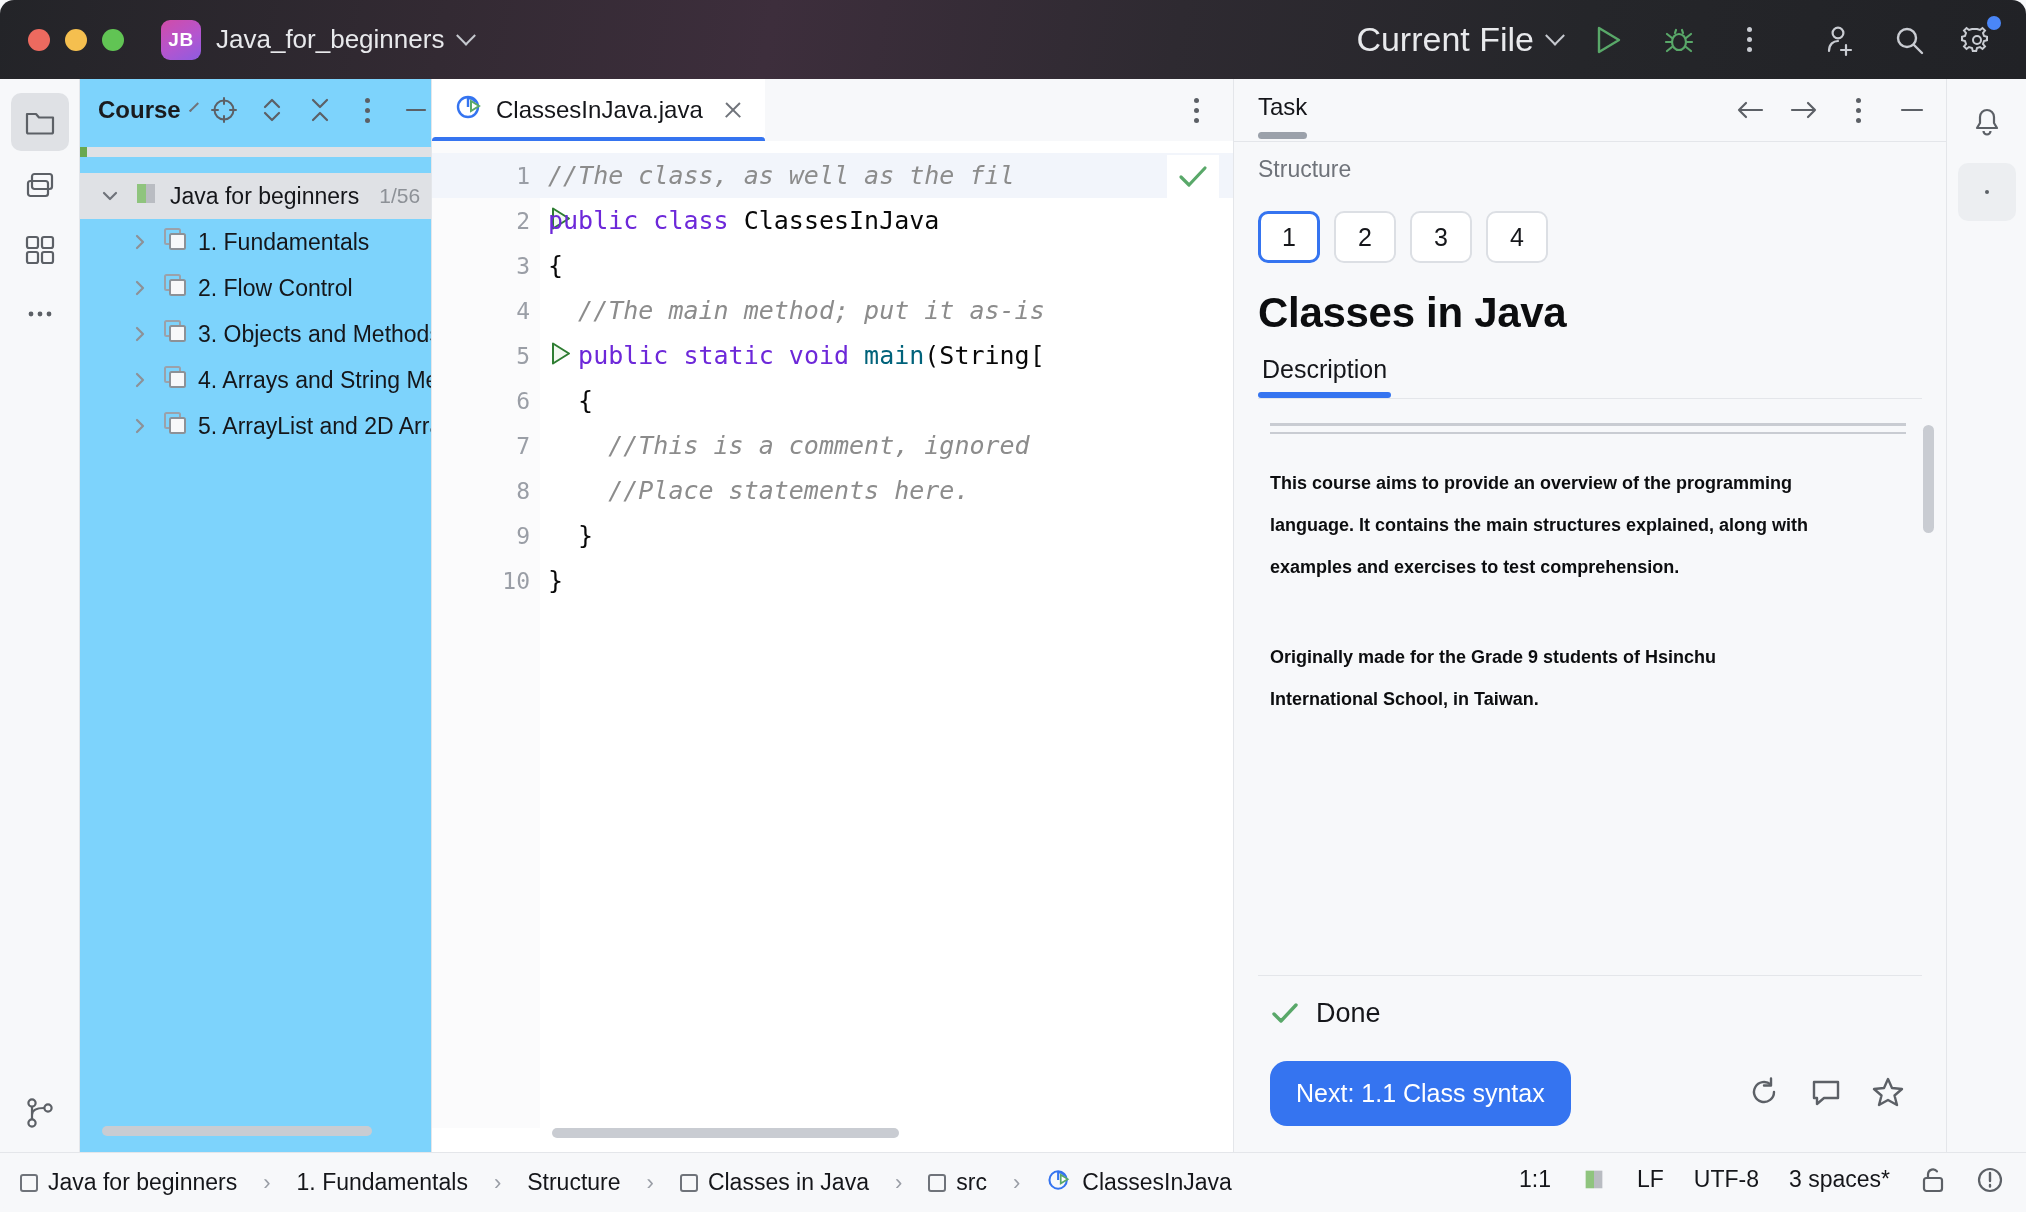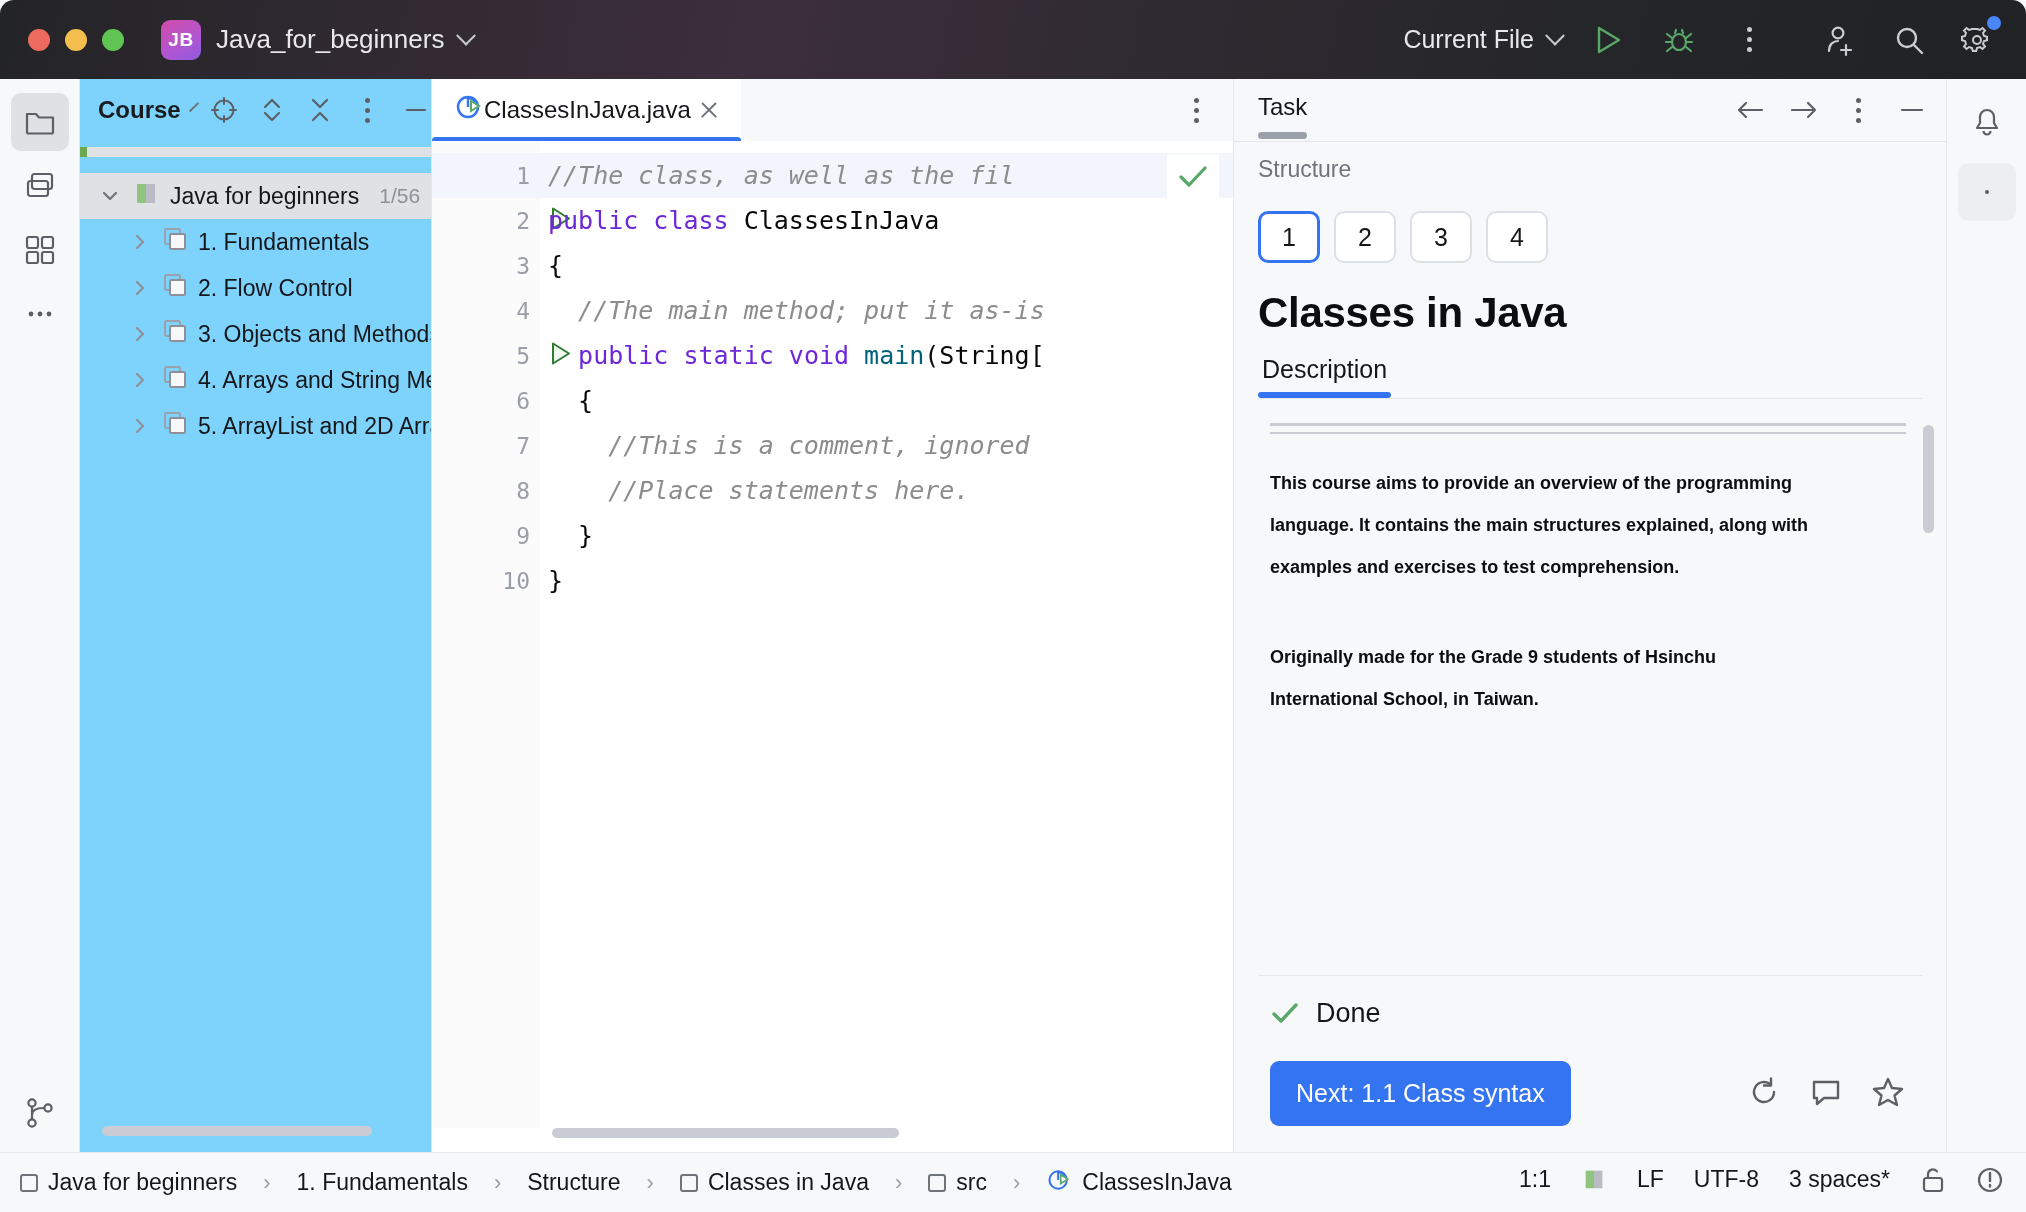--- a/index.html
+++ b/index.html
@@ -39,21 +39,21 @@
     color: #fff; font-size: 19px; font-weight: 700;
     display: flex; align-items: center; justify-content: center;
     letter-spacing: .5px;
   }
   .proj-name { color: #e8e9ec; font-size: 26px; }
   .chev-d { width: 14px; height: 14px; border-right: 2.5px solid #b9bcc2; border-bottom: 2.5px solid #b9bcc2;
             transform: rotate(45deg) translate(-3px,-3px); }
   .chev-d.light { border-color: #c6c9cf; }
 
   .tb-center { margin-left: auto; display: flex; align-items: center; gap: 24px; }
-  .run-config { display: flex; align-items: center; gap: 14px; color: #e8e9ec; font-size: 25px; margin-left: 32px; }
+  .run-config { display: flex; align-items: center; gap: 14px; color: #e8e9ec; font-size: 34px; margin-left: 32px; }
   .icon-btn { width: 46px; height: 46px; display: flex; align-items: center; justify-content: center; cursor: default; }
   .tb-right { display: flex; align-items: center; gap: 22px; margin-left: 46px; padding-right: 26px; }
   .vdots { display:flex; flex-direction:column; gap:5px; align-items:center; }
   .vdots i { width: 5px; height: 5px; border-radius: 50%; background: #c9ccd2; display:block; }
   .gear-wrap { position: relative; }
   .gear-dot { position: absolute; right: -1px; top: -1px; width: 14px; height: 14px; border-radius: 50%; background: #4a86f7; }
 
   
   .body { flex: 1; display: flex; min-height: 0; background: #f7f8fa; }
 
@@ -91,21 +91,21 @@
   .tree-row.child { padding-left: 48px; }
   .tw { width: 24px; display:flex; align-items:center; justify-content:center; flex:none; }
   .count { color: #8d9197; font-size: 21px; margin-left: 10px; }
   .cp-scroll { height: 10px; margin: 0 22px 16px 22px; background: transparent; position: relative; }
   .cp-scroll i { position:absolute; left:0; top:0; height:10px; width: 88%; background:#c9ccd2; border-radius:5px; display:block; }
 
   
   .editor { flex: 1; display: flex; flex-direction: column; min-width: 0; background: #ffffff; border-right: 1px solid #e4e6ea; }
   .tabbar { height: 62px; display: flex; align-items: stretch; background: #f7f8fa; position: relative; }
   .tab {
-    display: flex; align-items: center; gap: 0; padding: 0 20px 0 22px;
+    display: flex; align-items: center; gap: 12px; padding: 0 20px 0 22px;
     background: #ffffff; position: relative; font-size: 24px; color: #15161a;
   }
   .tab::after { content:""; position:absolute; left:0; right:0; bottom:-3px; height:7px; background:#3574f0; border-radius:4px; }
   .tab-x { width: 24px; height: 24px; position: relative; margin-left: 6px; }
   .tab-x::before, .tab-x::after { content:""; position:absolute; left:2px; top:11px; width:20px; height:2.4px; background:#6f737a; }
   .tab-x::before { transform: rotate(45deg); }
   .tab-x::after { transform: rotate(-45deg); }
   .tabbar-actions { margin-left: auto; display:flex; align-items:center; padding-right: 18px; }
 
   .code-area { flex: 1; display: flex; min-height: 0; position: relative; background: #ffffff; overflow: hidden; }
@@ -152,21 +152,21 @@
   .rule.thin { height: 2px; }
   .desc-p { font-size: 18px; line-height: 42px; font-weight: 700; color: #0c0d0f; margin-top: 28px; padding-left: 12px;
             max-width: 570px; }
   .desc-p.second { margin-top: 48px; }
   .v-scroll { position: absolute; right: 12px; top: 26px; width: 11px; height: 108px; background: #c9ccd2; border-radius: 6px; }
 
   .task-foot { padding: 0 24px 0 24px; }
   .divider { height: 1px; background: #e4e6ea; margin: 0 0 22px 0; }
   .done-row { display: flex; align-items: center; gap: 16px; font-size: 27px; color: #15161a; padding-left: 12px; }
   .next-row { display: flex; align-items: center; padding: 32px 0 26px 12px; }
-  .next-btn { background: #3574f0; color: #fff; font-size: 25px; padding: 18px 26px; border-radius: 9px; }
+  .next-btn { background: #3574f0; color: #fff; font-size: 25px; padding: 18px 26px; border-radius: 17px; }
   .foot-icons { margin-left: auto; display: flex; align-items: center; gap: 30px; padding-right: 18px; }
 
   
   .rrail { width: 80px; flex: none; background: #f7f8fa; border-left: 1px solid #e4e6ea;
            display:flex; flex-direction: column; align-items: center; padding-top: 14px; gap: 12px; }
   .rrail-chip { width: 58px; height: 58px; border-radius: 10px; background: #eceef1; display:flex; align-items:center; justify-content:center; }
 
   
   .status {
     height: 60px; flex: none; background: #f7f8fa; border-top: 1px solid #e4e6ea;

